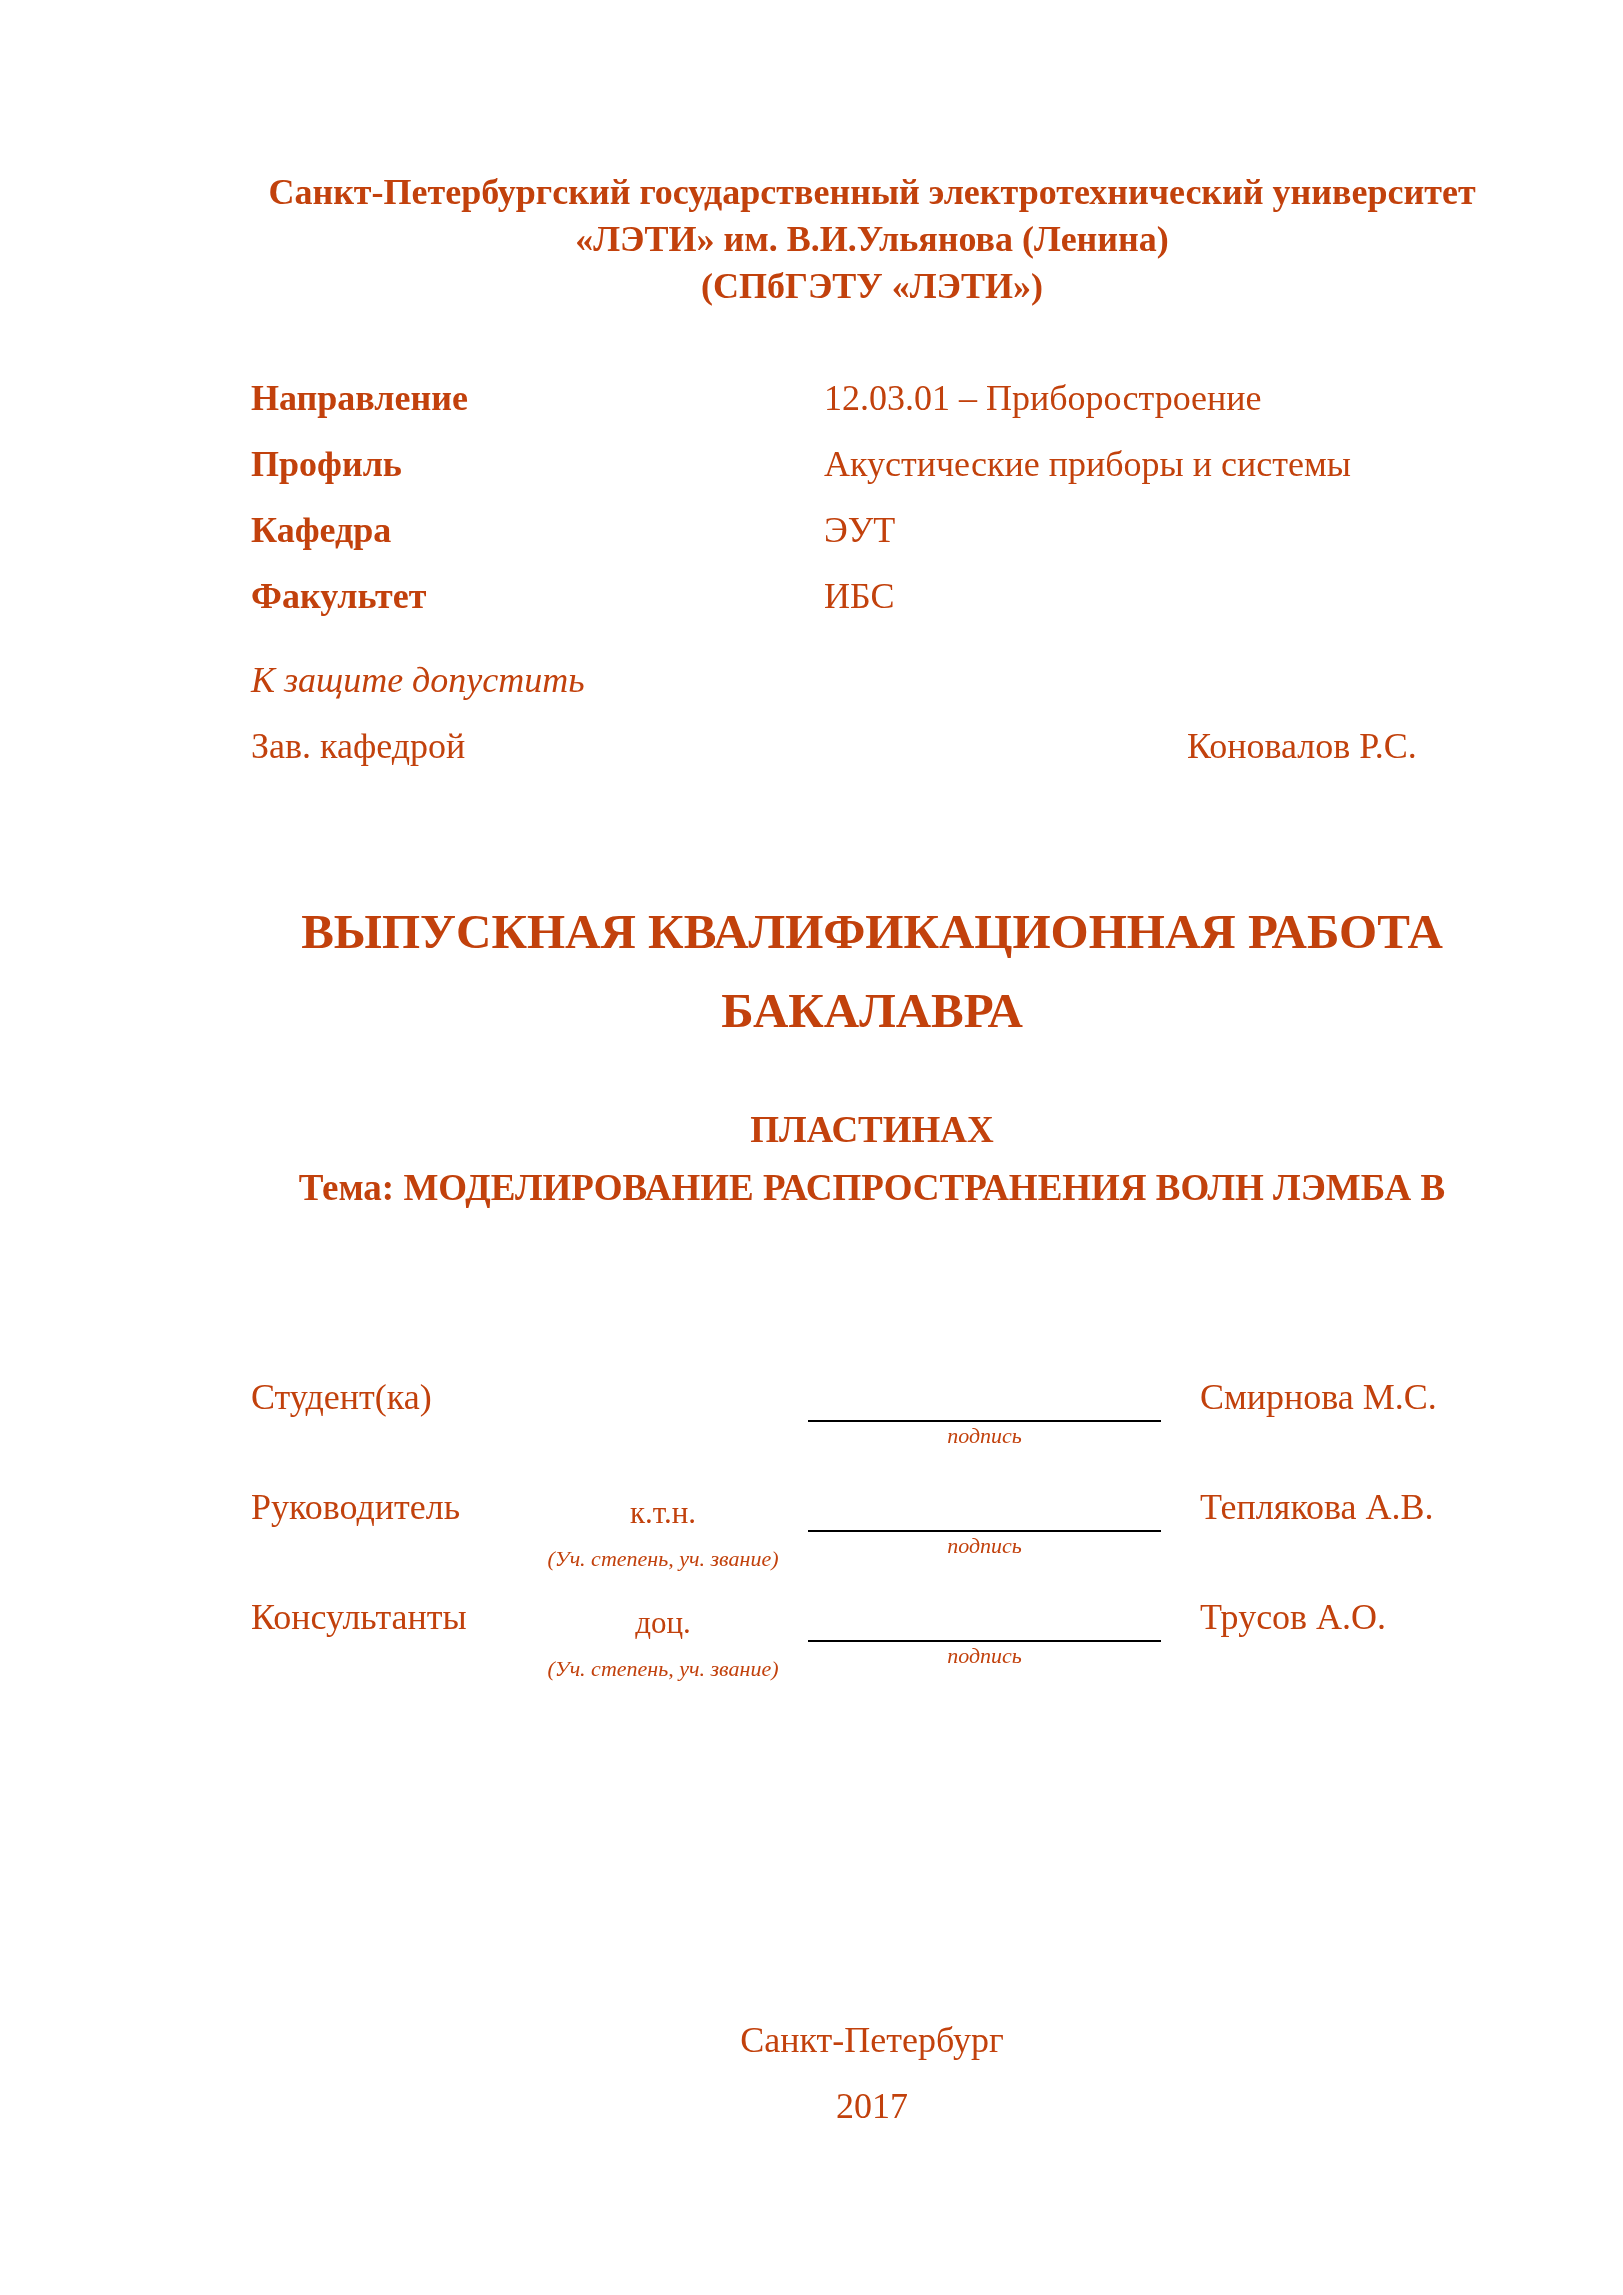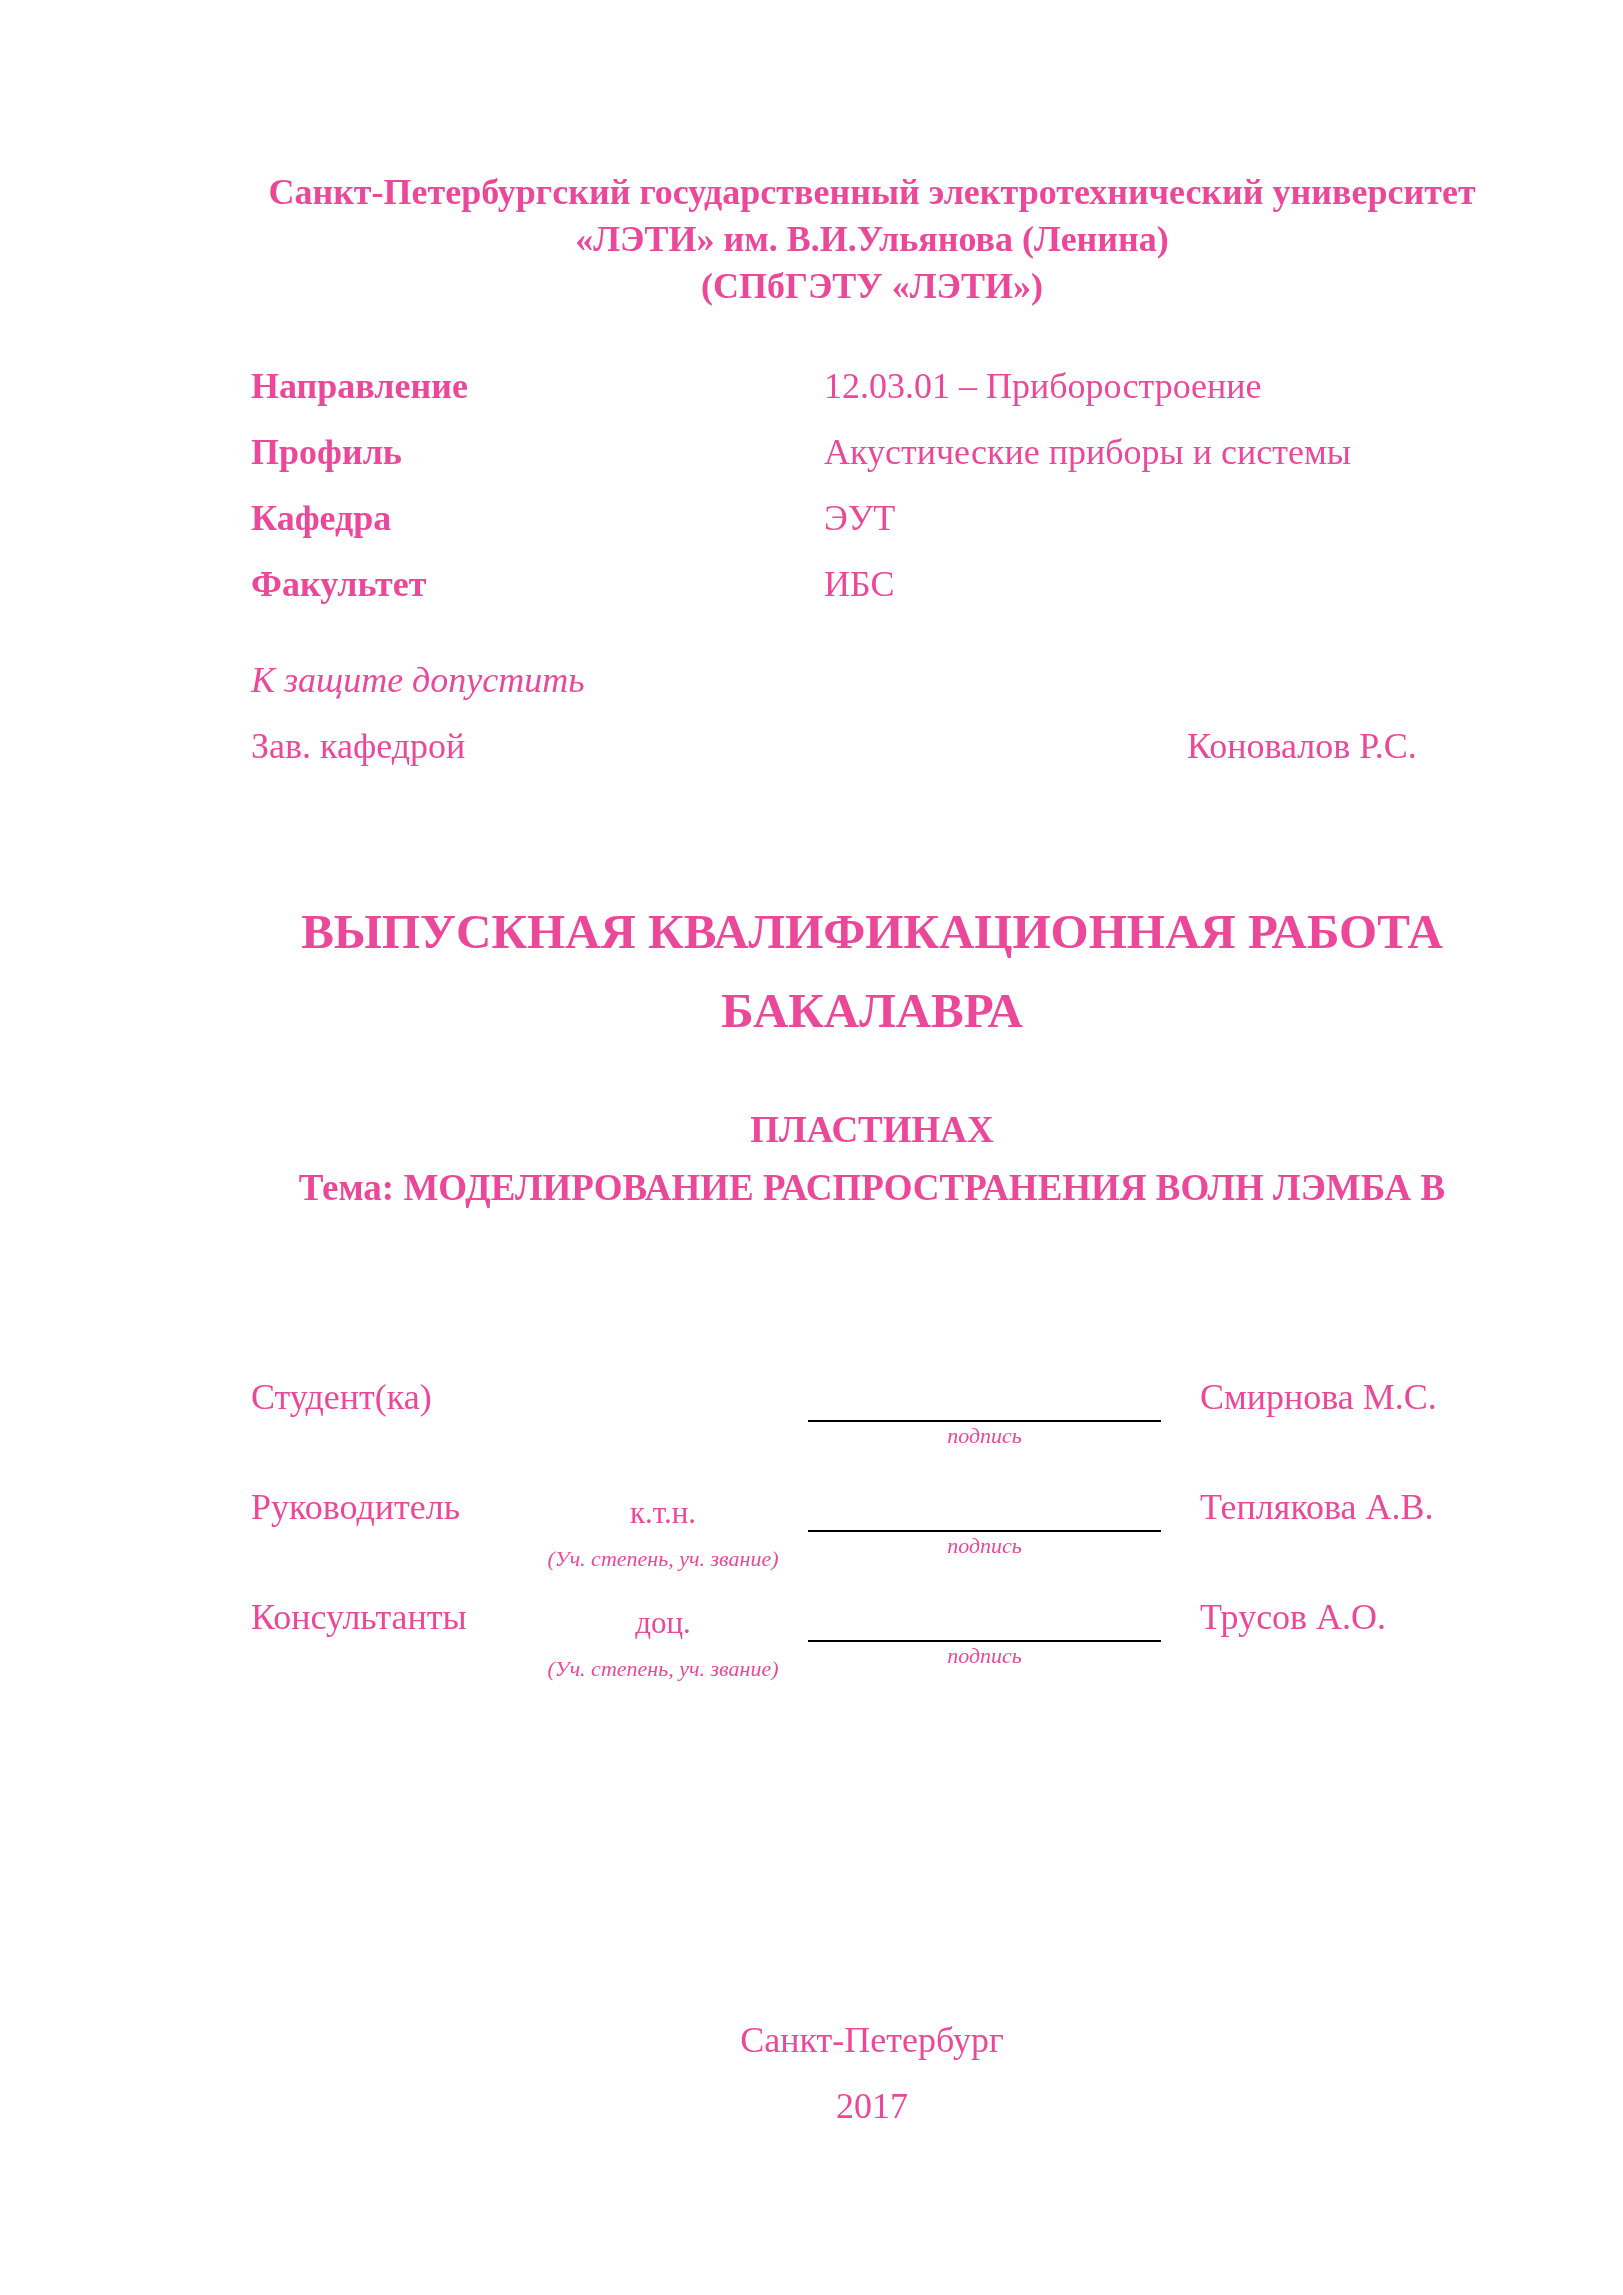--- a/index.html
+++ b/index.html
@@ -5,21 +5,21 @@
   html, body {
     margin: 0;
     padding: 0;
     background: #ffffff;
   }
   .page {
     position: relative;
     width: 1623px;
     height: 2295px;
     background: #ffffff;
-    color: #ec4899;
+    color: #c2410c;
     font-family: "Liberation Serif", "DejaVu Serif", serif;
     font-size: 36px;
     box-sizing: border-box;
     padding: 169px 130px 0 251px;
     overflow: hidden;
   }
 
   
   .uni-header {
     text-align: center;
@@ -28,21 +28,21 @@
     white-space: nowrap;
   }
 
   
   .fields {
     margin-top: 55px;
   }
   .field-row {
     display: flex;
     height: 66px;
-    align-items: flex-start;
+    align-items: center;
   }
   .field-label {
     width: 573px;
     font-weight: bold;
     flex-shrink: 0;
   }
 
   
   .admission {
     margin-top: 27.5px;

